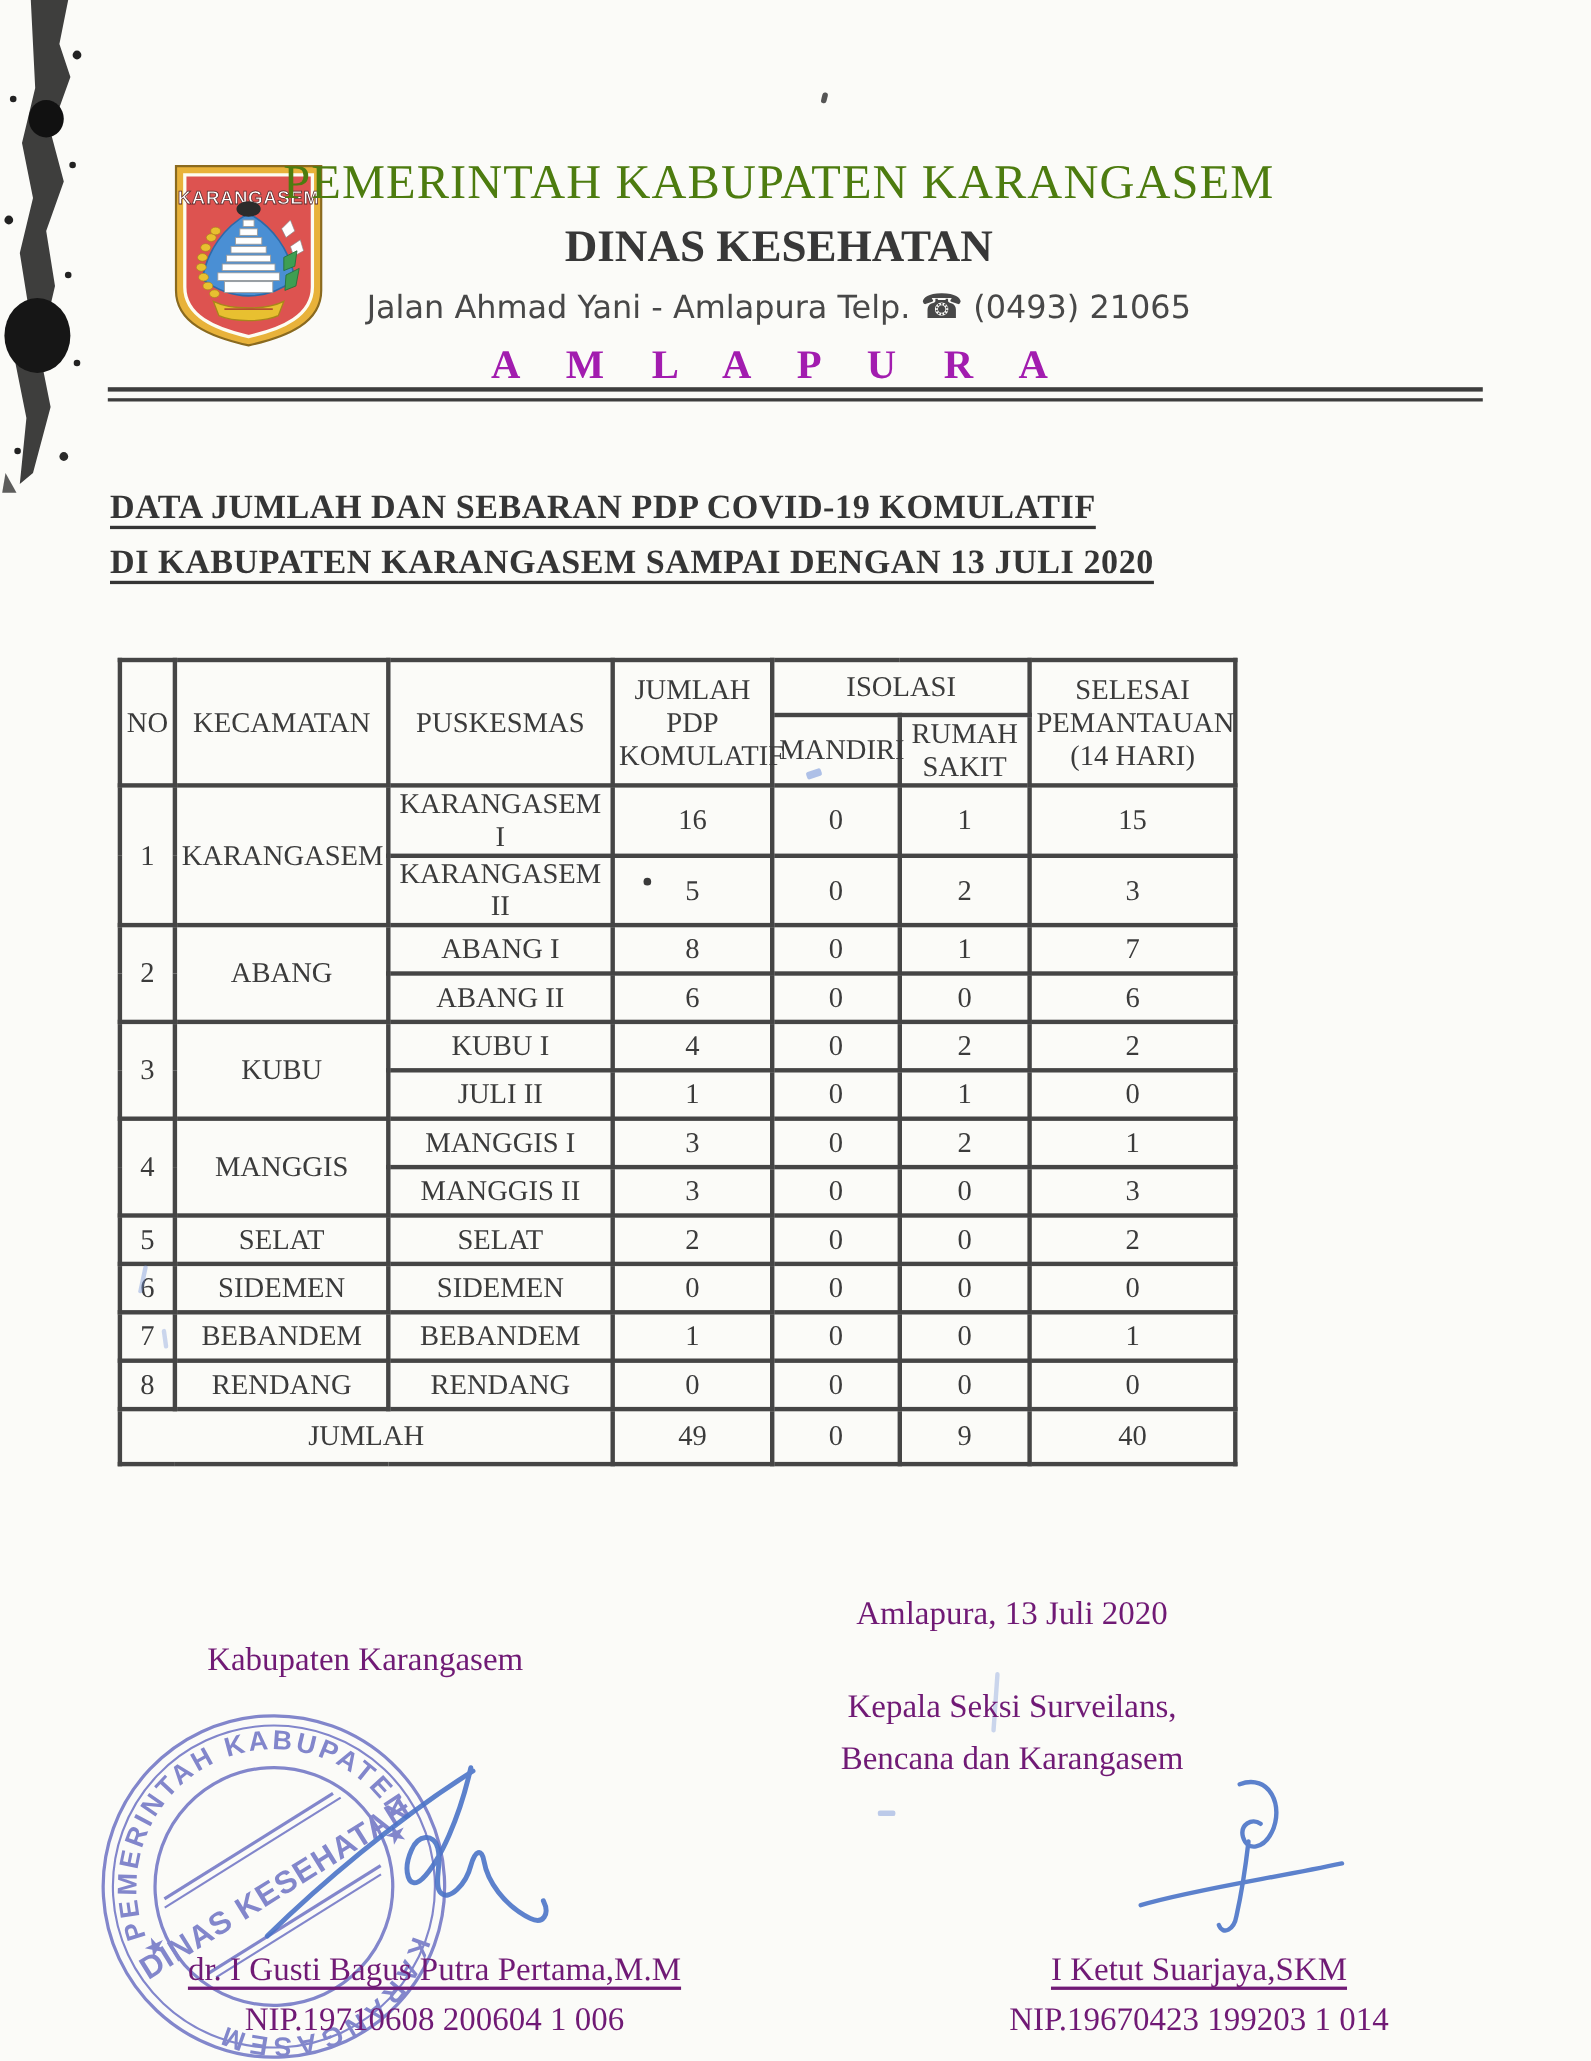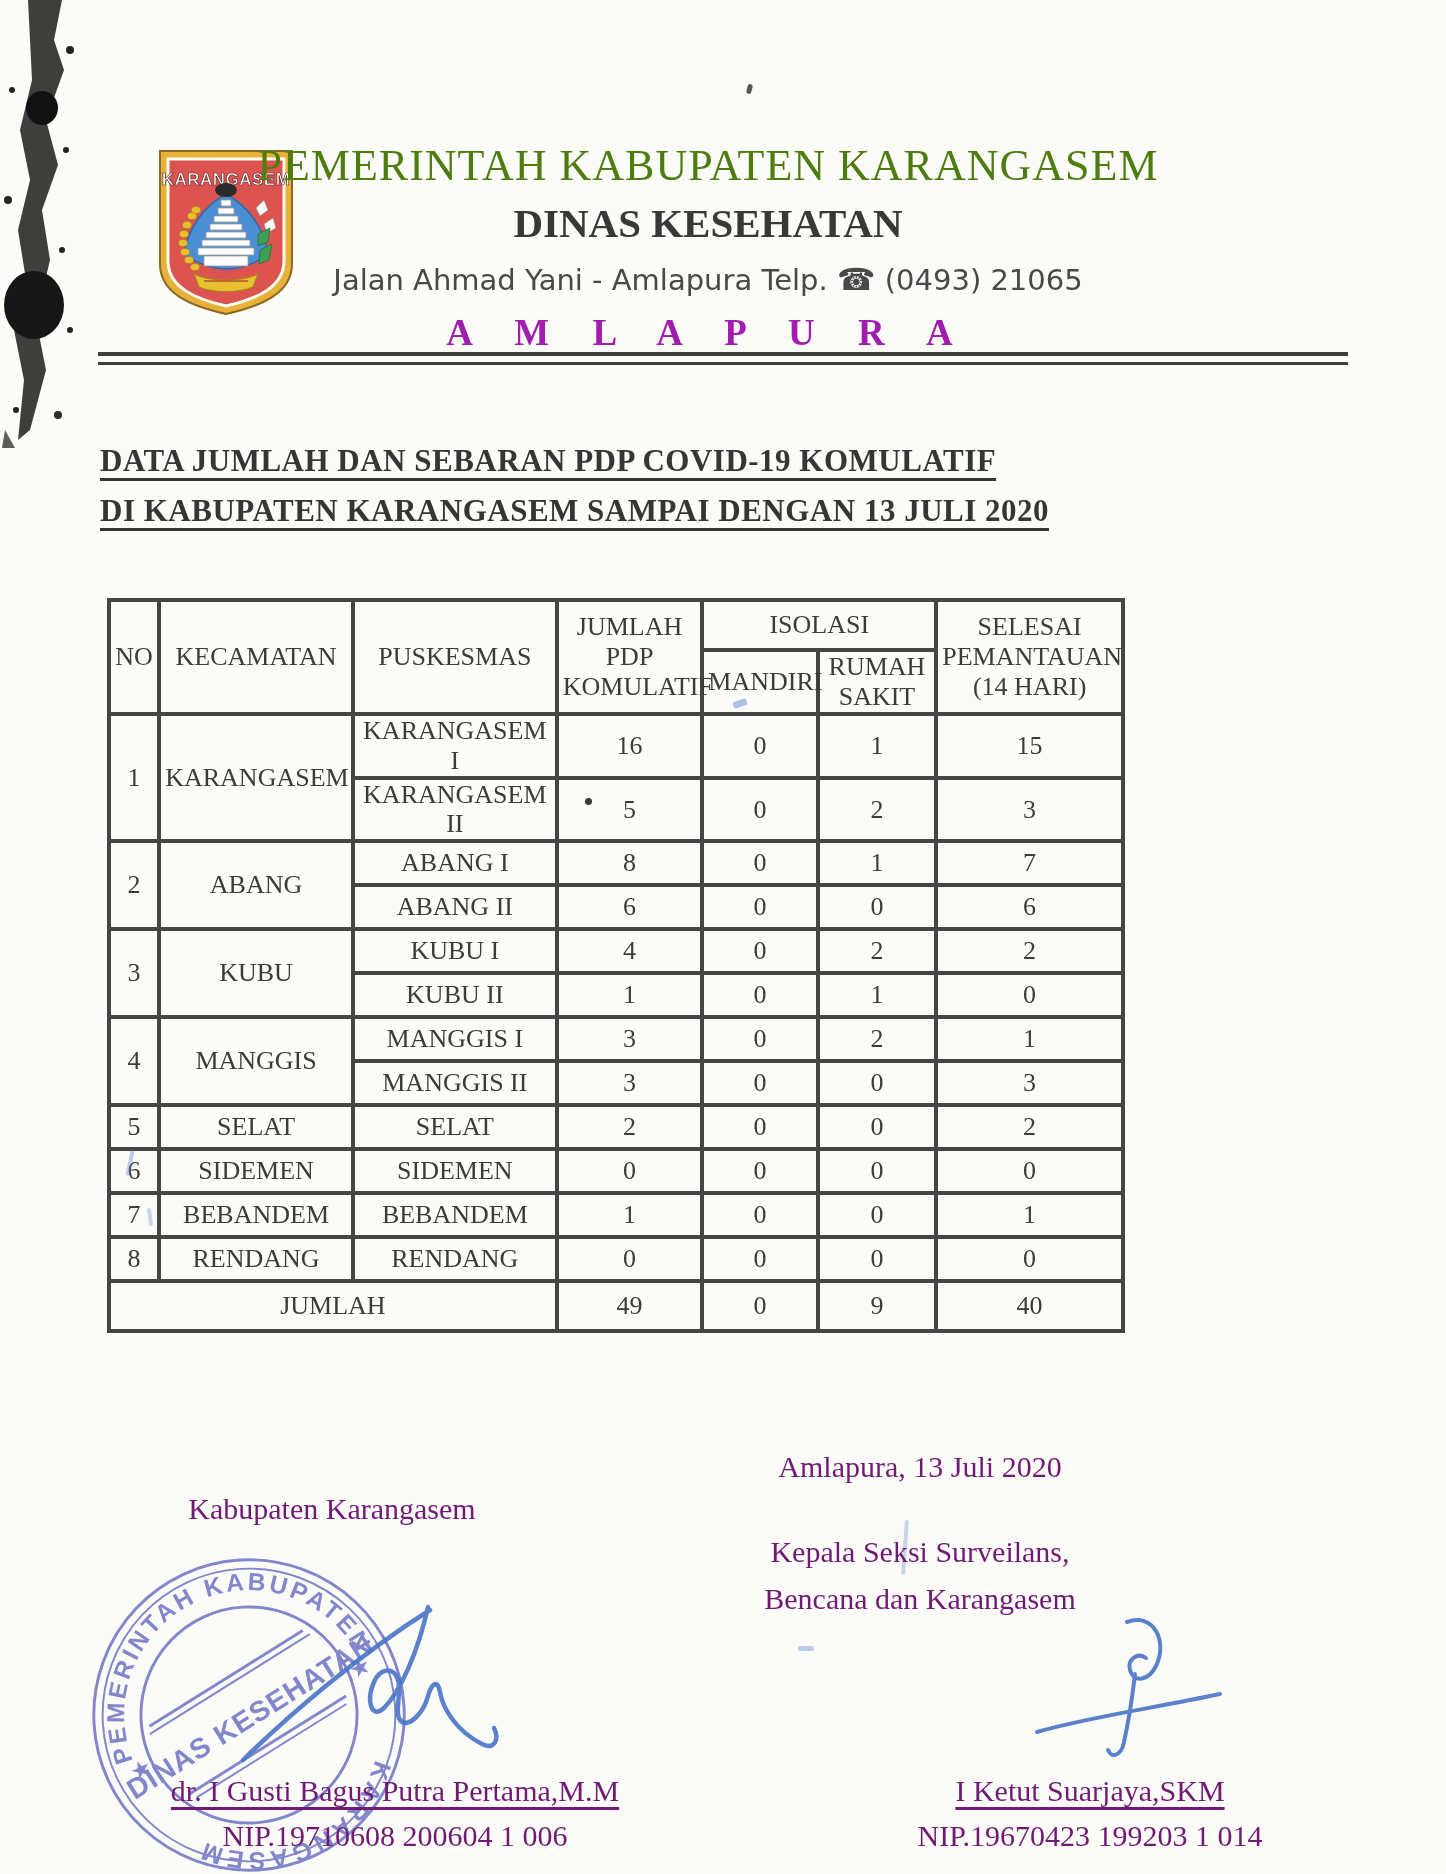--- a/index.html
+++ b/index.html
@@ -190,21 +190,21 @@
   <tr>
     <td rowspan="2">3</td>
     <td rowspan="2" class="lft">KUBU</td>
     <td class="lft">KUBU I</td>
     <td>4</td>
     <td>0</td>
     <td>2</td>
     <td>2</td>
   </tr>
   <tr>
-    <td class="lft">KUBU II</td>
+    <td class="lft">JULI II</td>
     <td>1</td>
     <td>0</td>
     <td>1</td>
     <td>0</td>
   </tr>
 
   <tr>
     <td rowspan="2">4</td>
     <td rowspan="2" class="lft">MANGGIS</td>
     <td class="lft">MANGGIS I</td>

